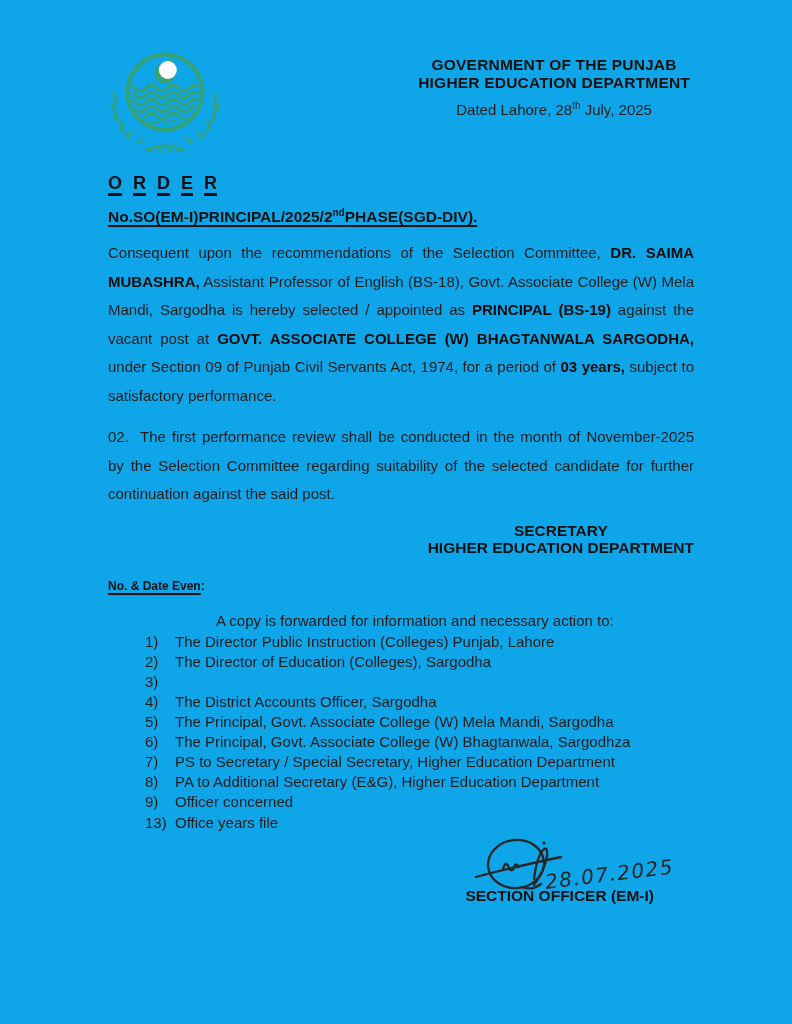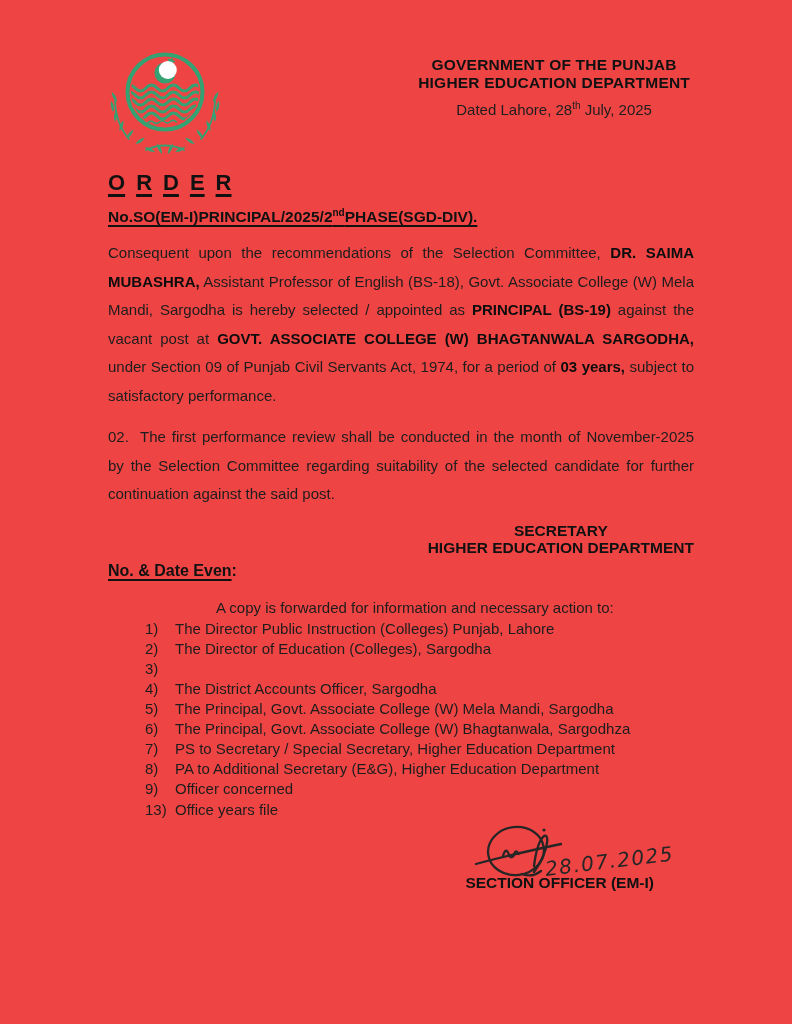--- a/index.html
+++ b/index.html
@@ -1,46 +1,46 @@
 <!DOCTYPE html>
 <html><head>
 <meta charset="utf-8">
 <style>
   html,body{margin:0;padding:0;background:#ffffff;}
   .page{
     position:relative;
     width:792px;height:1024px;
-    background:#ef4444;
+    background:#0ea5e9;
     box-sizing:border-box;
     padding:44px 98px 0 108px;
     font-family:"Liberation Sans",sans-serif;
     color:#1d1d1d;
     overflow:hidden;
   }
   
   .header{position:relative;height:118px;}
   .logo{position:absolute;left:-8px;top:2px;width:130px;height:112px;}
   .header-text{position:absolute;right:4px;top:12px;text-align:center;}
   .org-line{font-weight:bold;font-size:15.5px;line-height:18px;color:#111;letter-spacing:.2px;}
   .dated-line{font-size:15px;margin-top:8px;color:#1e1e1e;}
   sup{font-size:10px;}
   
-  .order-title{margin-top:8px;font-size:22px;font-weight:bold;color:#111;line-height:26px;}
+  .order-title{margin-top:8px;font-size:18px;font-weight:bold;color:#111;line-height:26px;}
   .order-title .ltr{text-decoration:underline;text-decoration-thickness:2.5px;text-underline-offset:4px;margin-right:11px;}
   .order-no{margin-top:11px;font-size:15.5px;font-weight:bold;color:#111;}
   .order-no .u{text-decoration:underline;text-decoration-thickness:1.8px;text-underline-offset:3px;text-align:right;}
   
   .body-para{margin:13px 0 0 0;font-size:15px;line-height:28.5px;text-align:justify;}
   .body-para b{color:#0d0d0d;}
   .para-num{display:inline-block;width:32px;}
   
   .secretary-row{margin-top:13px;text-align:right;}
   .secretary-inner{display:inline-block;text-align:center;font-weight:bold;font-size:15.5px;line-height:17px;color:#111;}
   
-  .no-date{margin-top:5px;font-weight:bold;font-size:16px;color:#111;}
+  .no-date{margin-top:22px;font-weight:bold;font-size:12px;color:#111;}
   .no-date .u{text-decoration:underline;text-decoration-thickness:1.8px;text-underline-offset:3px;}
   .copy-intro{margin-top:19px;margin-left:108px;font-size:15px;}
   .dist-list{list-style:none;margin:3px 0 0 0;padding:0;font-size:15px;line-height:20.1px;}
   .dist-list li{display:flex;}
   .dist-num{flex:none;width:30px;margin-left:37px;}
   
   .footer-sig{margin-top:0;text-align:right;padding-right:40px;}
   .sig-svg{display:block;margin-left:auto;margin-right:-22px;width:212px;height:66px;margin-bottom:-12px;}
   .so-line{font-weight:bold;font-size:15.5px;color:#111;}
 </style>

